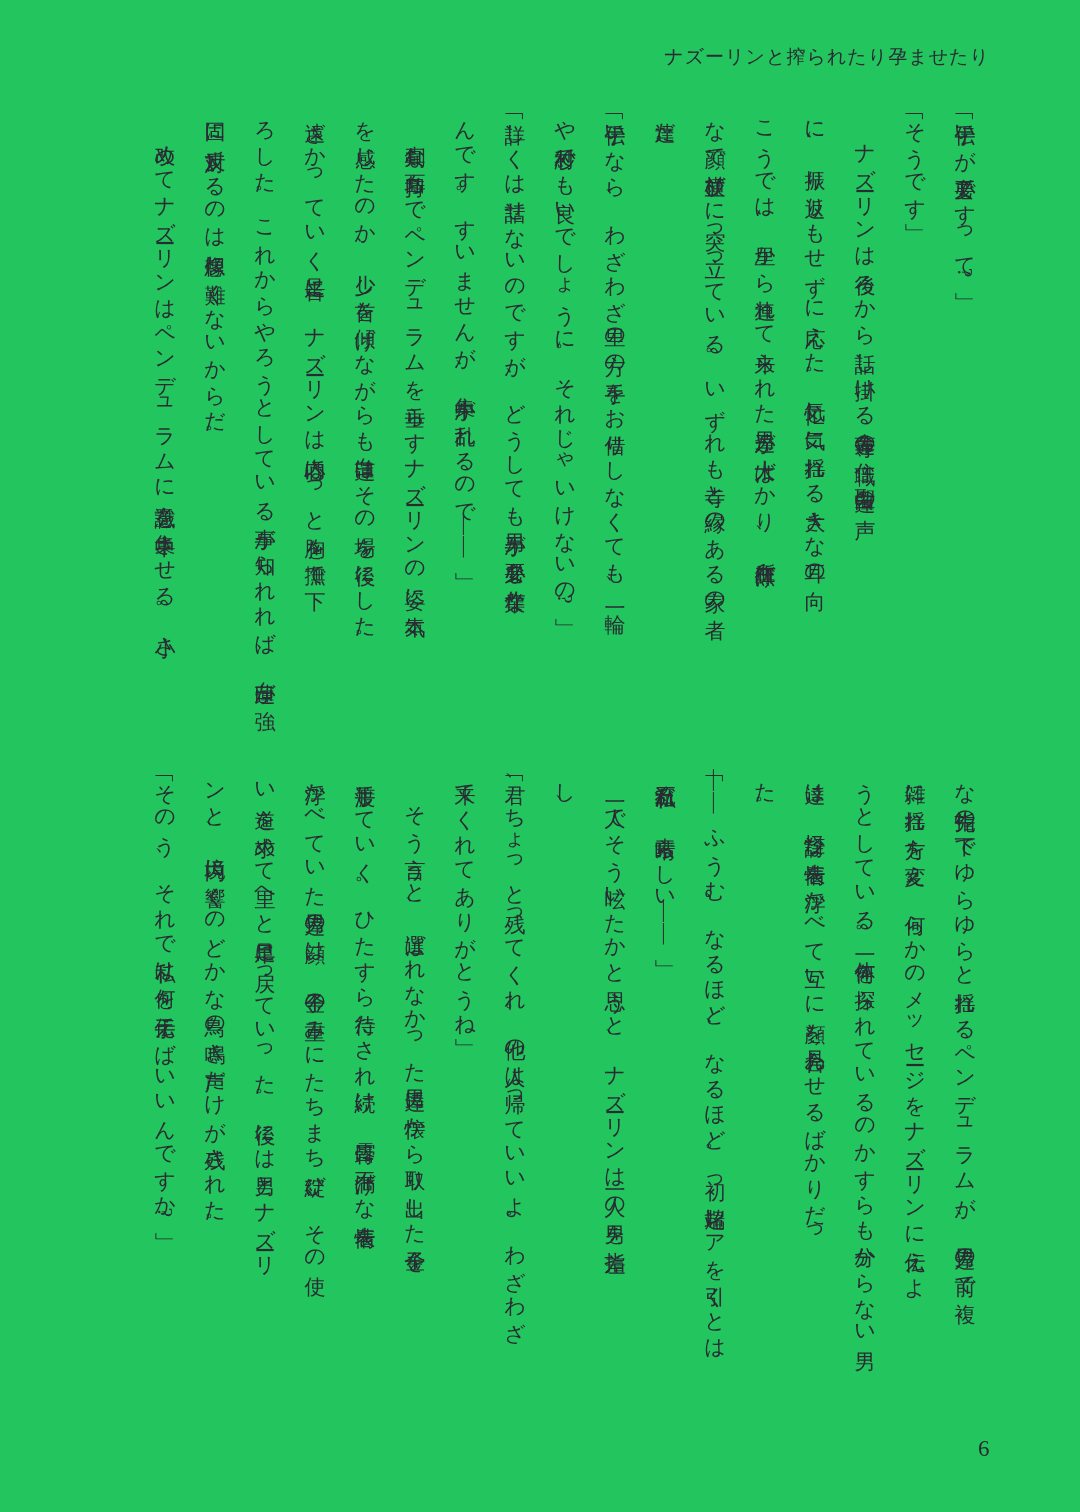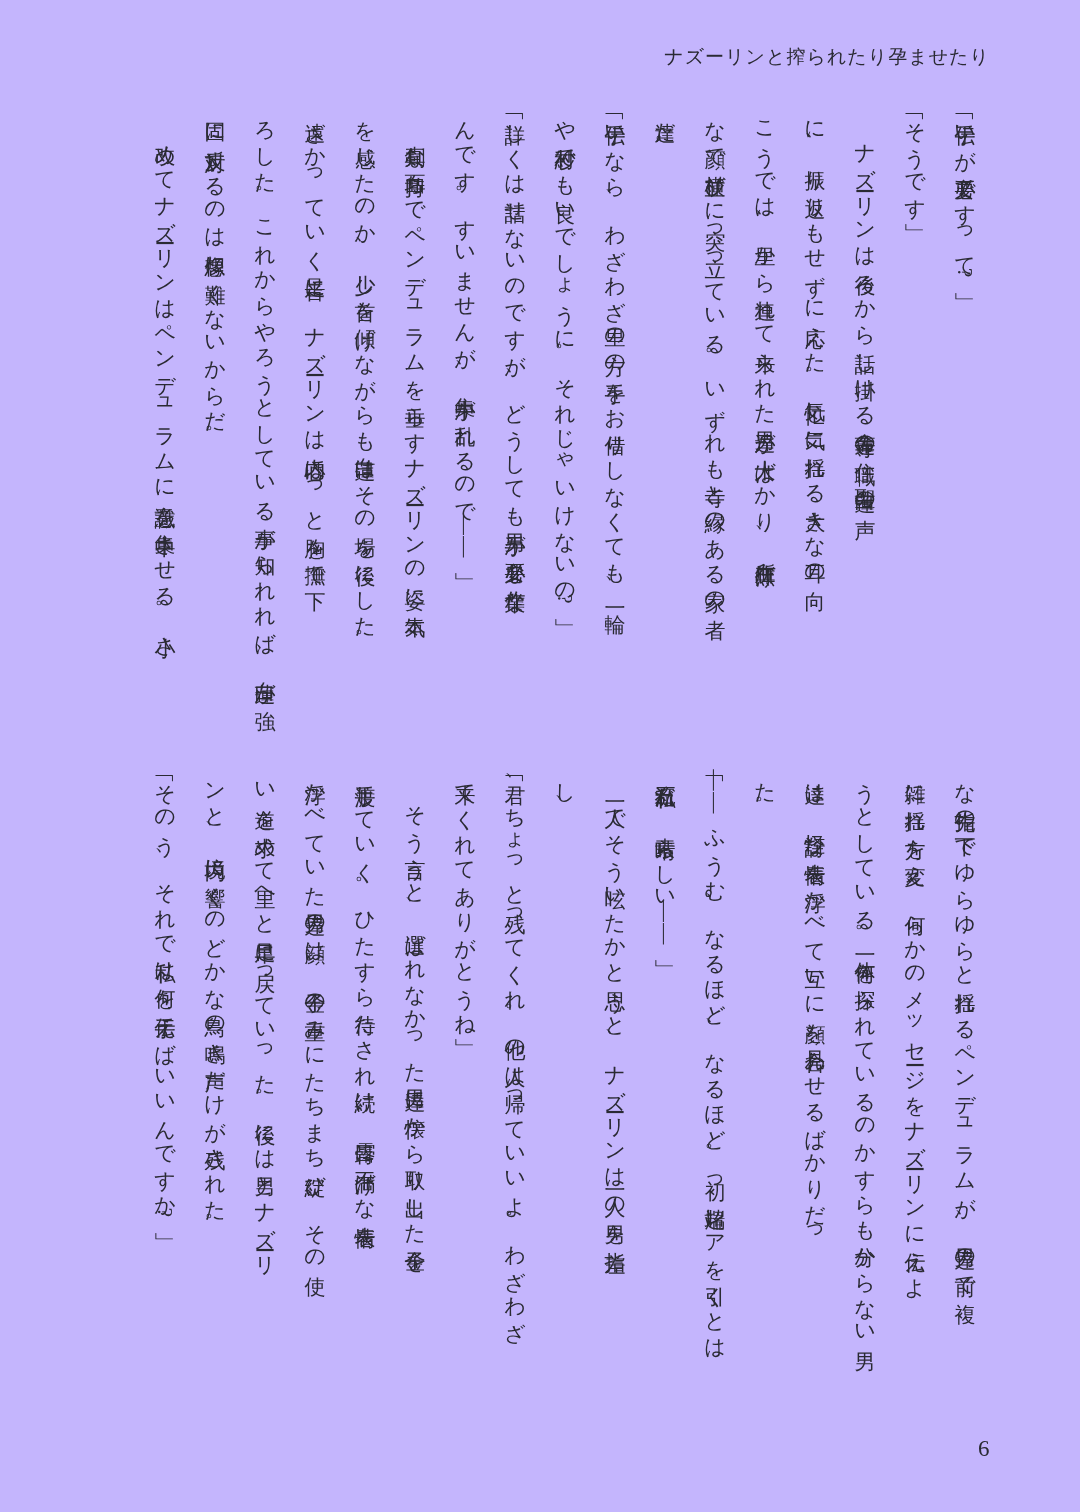--- a/index.html
+++ b/index.html
@@ -1,21 +1,21 @@
 <!DOCTYPE html>
 <html lang="ja"><head>
 <meta charset="utf-8">
 <style>
   html, body { margin: 0; padding: 0; background: #e8e8e8; }
   .sheet {
     position: relative;
     width: 1080px;
     height: 1512px;
     margin: 0 auto;
-    background: #c4b5fd;
+    background: #22c55e;
     overflow: hidden;
     font-family: "Liberation Serif", "DejaVu Serif", serif;
     color: #2a2a33;
   }
   .running-header {
     position: absolute;
     top: 44px;
     right: 90px;
     font-size: 19px;
     letter-spacing: 1px;

